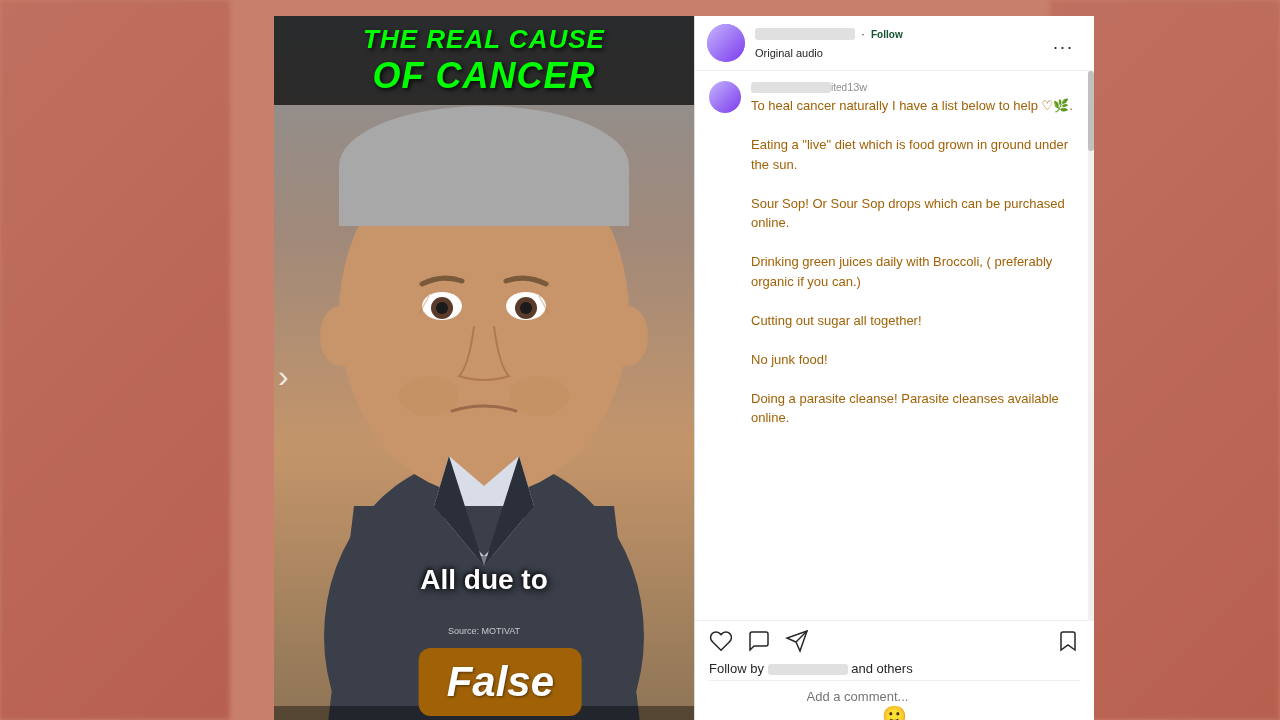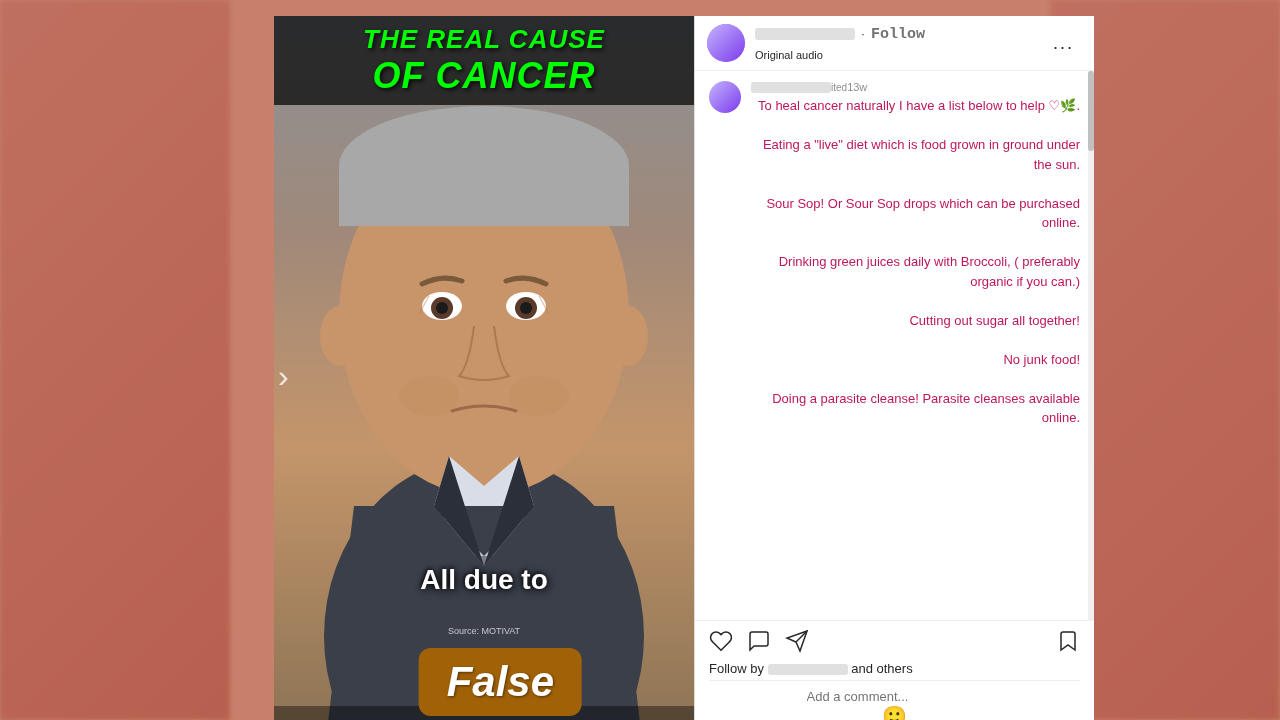--- a/index.html
+++ b/index.html
@@ -211,27 +211,26 @@
       background: #e0e0e0;
       border-radius: 3px;
     }
 
     .dot-separator {
       color: #262626;
       font-size: 12px;
     }
 
     .follow-btn {
-      color: #737373;
-      font-size: 15px;
+      color: #14532d;
+      font-size: 10px;
       font-weight: 600;
       cursor: pointer;
       background: none;
       border: none;
-      font-family: Liberation Mono, monospace;
     }
 
     .original-audio {
       font-size: 11px;
       color: #262626;
       margin-top: 6px;
     }
 
     .more-options {
       font-size: 18px;
@@ -306,23 +305,22 @@
       color: #8e8e8e;
     }
 
     .comment-time {
       font-size: 11px;
       color: #8e8e8e;
     }
 
     .comment-text {
       font-size: 13px;
-      color: #be185d;
+      color: #a16207;
       line-height: 1.5;
-      text-align: right;
     }
 
     
     .action-bar {
       padding: 8px 14px;
       border-top: 1px solid #efefef;
       flex-shrink: 0;
     }
 
     .action-icons {

